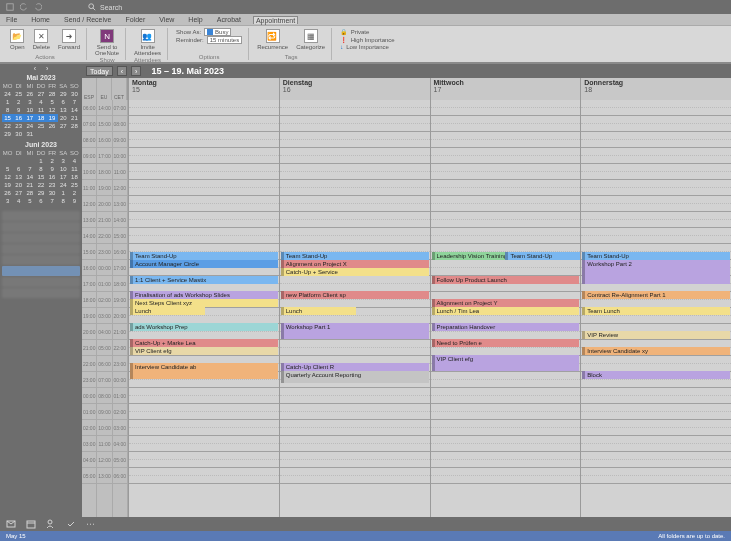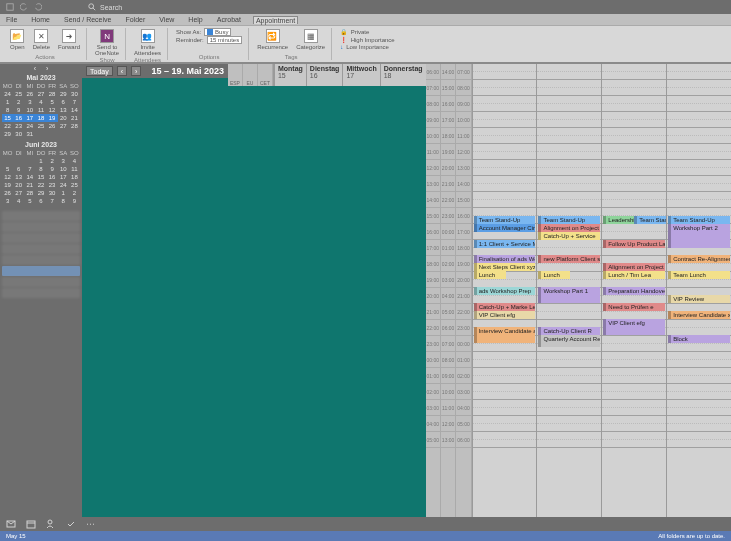--- a/index.html
+++ b/index.html
@@ -35,21 +35,21 @@
   .mc-grid { display:grid; grid-template-columns: repeat(7, 1fr); gap:0; }
   .mc-cell { text-align:center; padding:1px 0; font-size:6px; }
   .mc-head { color:#ccc; }
   .mc-day { color:#e0e0e0; }
   .mc-sel { background:#3a84d6; color:#fff; }
   .folders { flex:1; padding:4px 2px; }
   .folder { height:10px; margin:1px 0; background:rgba(255,255,255,.08); border-radius:1px; filter:blur(1px);}
   .folder.sel { background:rgba(120,170,230,.6); filter:none;}
 
   
-  .calarea { flex:1; background:#0f766e; display:flex; }
+  .calarea { flex:1; background:#fef9c3; display:flex; flex-direction:column; }
   .calhdr { height:14px; background:#6d6d6d; color:#fff; display:flex; align-items:center; padding:0 4px; gap:4px; font-size:7px;}
   .calhdr .btn { background:#8a8a8a; border:1px solid #555; padding:0 3px; height:10px; line-height:10px; font-size:7px; cursor:pointer;}
   .calhdr .range { font-weight:bold; font-size:9px; margin-left:6px;}
 
   .dayhdr { display:flex; height:22px; }
   .timecol-hdr { width:46px; background:#bfbfbf; border-right:1px solid #9a9a9a; display:flex;}
   .timecol-hdr div { flex:1; display:flex; align-items:flex-end; justify-content:center; font-size:5px; color:#666; border-right:1px solid #aaa;}
   .daycell-h { flex:1; background:#c8c8c8; border-left:1px solid #9a9a9a; padding:1px 3px; font-size:7px; color:#333;}
   .daycell-h .dname { font-weight:600; }
   .daycell-h .dnum { font-size:7px; color:#555; }

